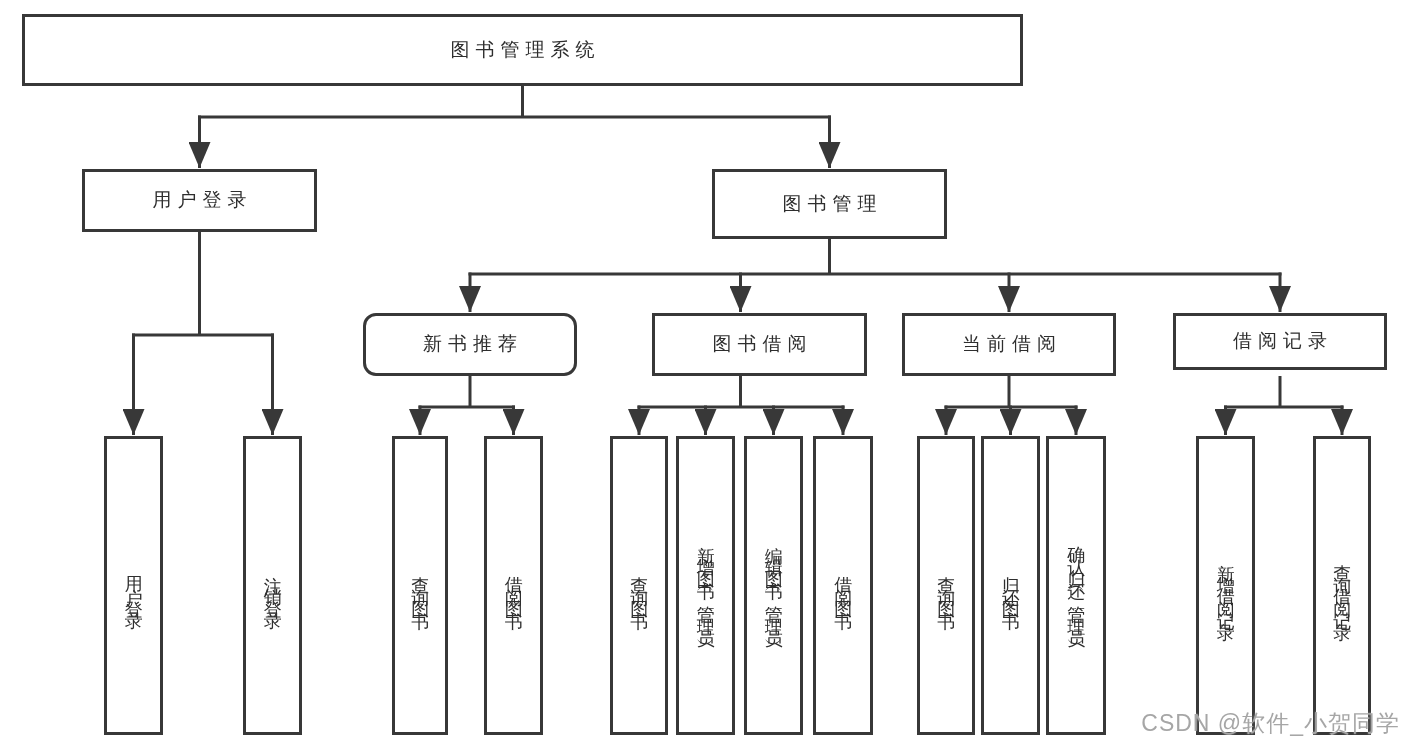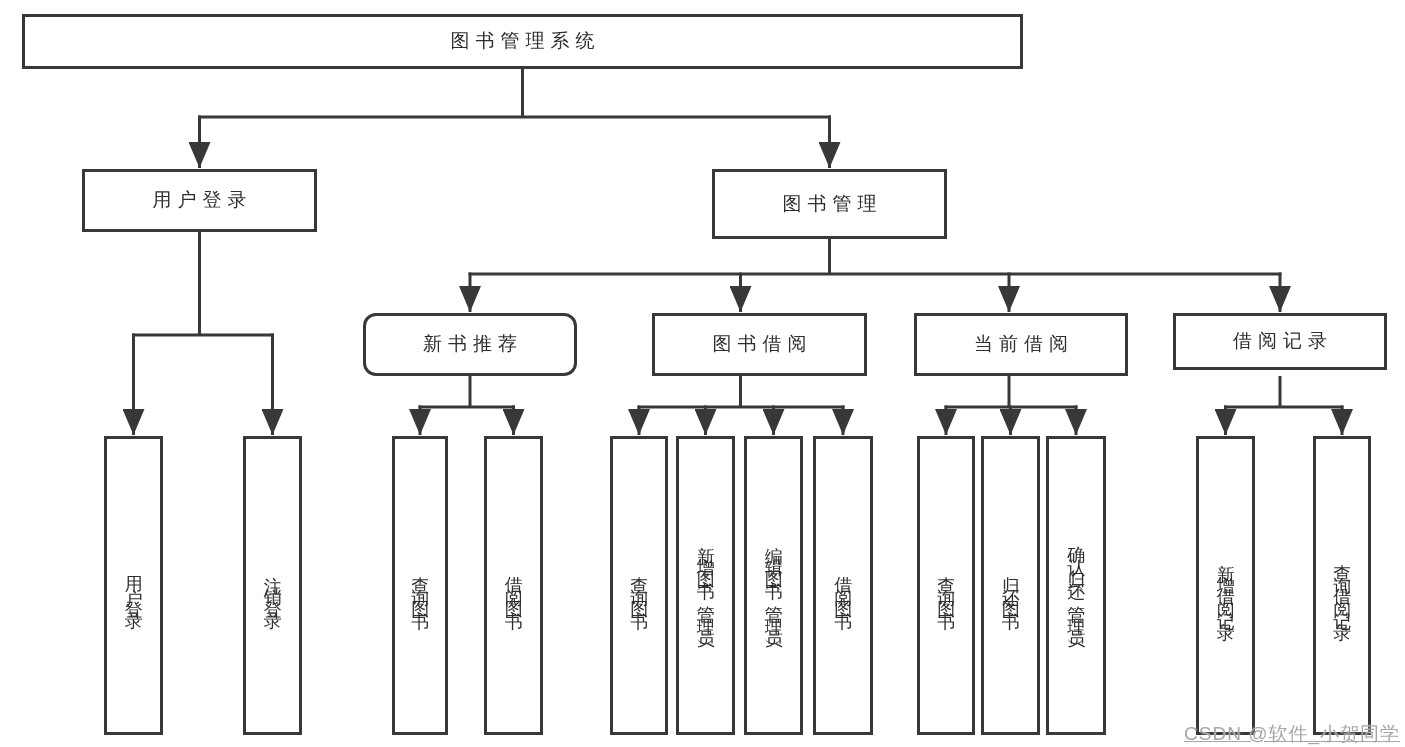--- a/index.html
+++ b/index.html
@@ -21,46 +21,45 @@
     color:var(--text,#2e2e2e);
   }
   .node.h .lbl{
     font-size:19px;letter-spacing:6px;text-indent:6px;white-space:nowrap;line-height:1.2;
   }
   .node.v{top:436px;height:299px;}
   .node.v .lbl{
     writing-mode:vertical-lr;text-orientation:mixed;
     font-size:18px;letter-spacing:12px;line-height:1.15;white-space:nowrap;
   }
-  #n-root{left:22px;top:14px;width:1001px;height:55px;}
+  #n-root{left:22px;top:14px;width:1001px;height:72px;}
   #n-login{left:82px;top:169px;width:235px;height:63px;}
   #n-mgmt{left:712px;top:169px;width:235px;height:70px;}
   #n-newbooks{left:363px;top:313px;width:214px;height:63px;border-radius:13px;}
   #n-borrow{left:652px;top:313px;width:215px;height:63px;}
-  #n-current{left:902px;top:313px;width:214px;height:63px;margin-left:12px;}
+  #n-current{left:902px;top:313px;width:214px;height:63px;}
   #n-records{left:1173px;top:313px;width:214px;height:57px;}
   #n-l-login{left:104px;width:59px;}
   #n-l-logout{left:243px;width:59px;}
   #n-nb-query{left:392px;width:56px;}
   #n-nb-borrow{left:484px;width:59px;}
   #n-bw-query{left:610px;width:58px;}
   #n-bw-add{left:676px;width:59px;}
   #n-bw-edit{left:744px;width:59px;}
   #n-bw-borrow{left:813px;width:60px;}
   #n-cur-query{left:917px;width:58px;}
   #n-cur-return{left:981px;width:59px;}
   #n-cur-confirm{left:1046px;width:60px;}
   #n-rec-add{left:1196px;width:59px;}
   #n-rec-query{left:1313px;width:58px;}
   .watermark{
-    position:absolute;right:5px;bottom:0;z-index:5;
-    font-size:19px;letter-spacing:1px;
+    position:absolute;right:5px;bottom:8px;z-index:5;
+    font-size:23px;letter-spacing:1px;
     color:var(--watermark,#a6a6a6);
     text-shadow:0 0 2px rgba(255,255,255,.7);
-    text-decoration:underline;
   }
 </style>
 </head>
 <body>
 
 <div class="canvas">
 
   <svg class="connectors" viewBox="0 0 1405 747" xmlns="http://www.w3.org/2000/svg">
     <defs>
       <marker id="ah" markerUnits="userSpaceOnUse" markerWidth="26" markerHeight="22" refX="26" refY="11" orient="auto">

